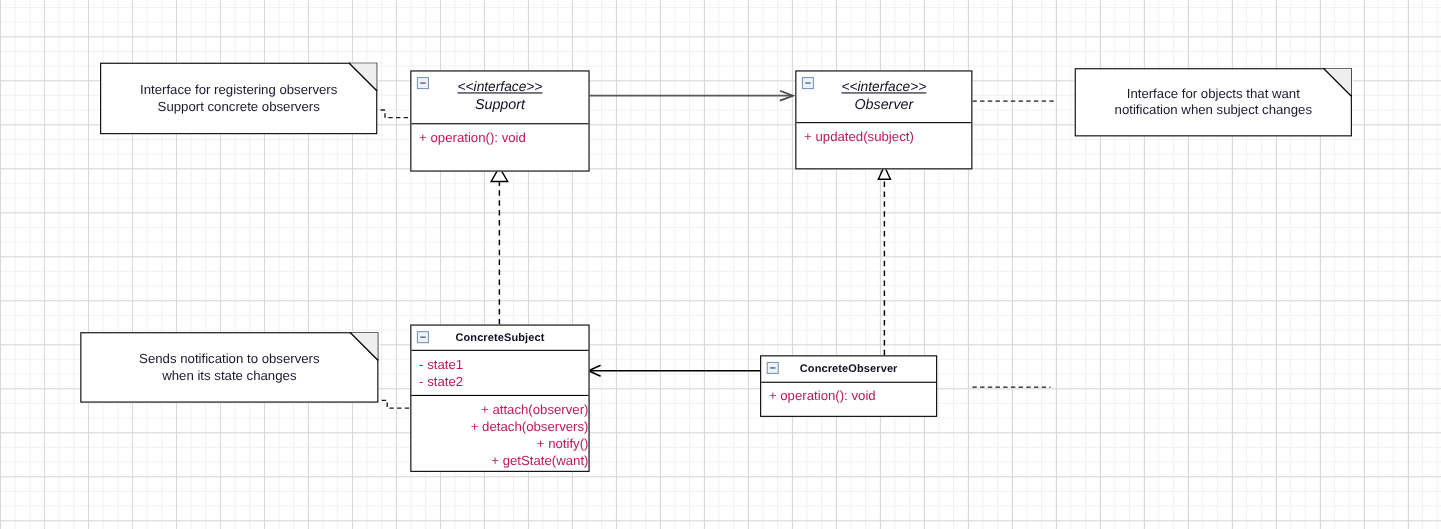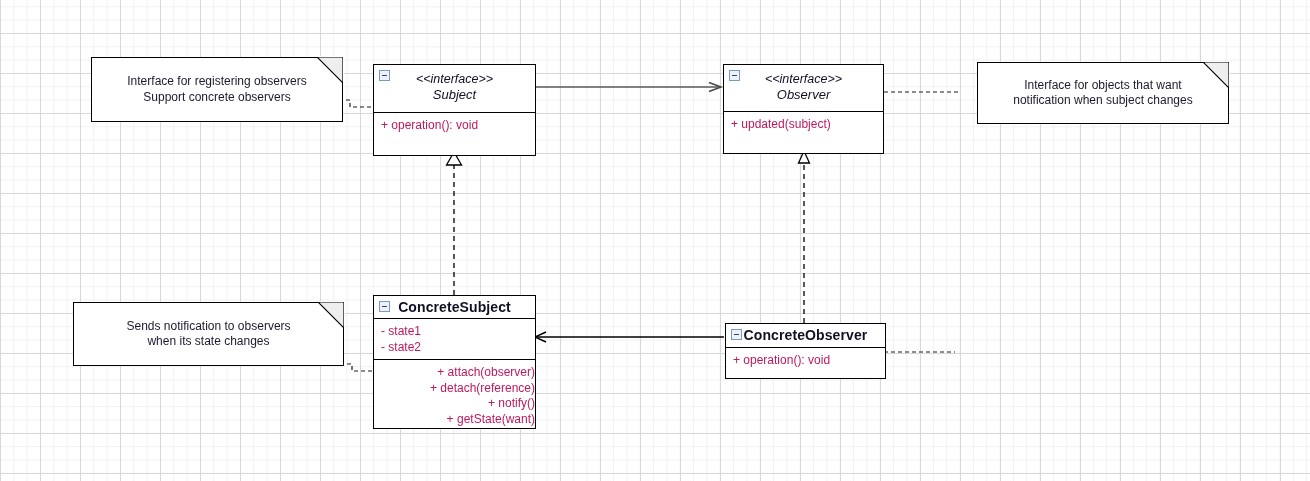--- a/index.html
+++ b/index.html
@@ -50,30 +50,31 @@
     color: #101024;
     padding: 6px 2px 7px 2px;
     font-size: 12.5px;
     line-height: 15px;
   }
   .uml-header.tall { padding-top: 7px; padding-bottom: 8px; }
   .stereotype {
     display: block;
     font-style: italic;
     font-size: 12.5px;
+    text-decoration: underline;
   }
   .iface-name {
     display: block;
     font-style: italic;
     font-size: 13px;
   }
   .class-name {
     display: block;
     font-weight: bold;
-    font-size: 14px;
+    font-size: 10px;
     letter-spacing: 0.1px;
   }
   .collapse-icon {
     position: absolute;
     left: 5px;
     top: 5px;
     width: 11px;
     height: 11px;
     box-sizing: border-box;
     border: 1px solid #7a9ac4;
@@ -202,21 +203,21 @@
 
     <g>
       <line x1="884" y1="352" x2="955" y2="352" stroke="#1a1a1a" stroke-width="1.2" stroke-dasharray="4,3"></line>
     </g>
   </svg>
 
   <div class="uml-class" style="left:373px; top:64px; width:163px; height:92px;">
     <div class="uml-header tall" style="height:48px;">
       <span class="collapse-icon"></span>
       <span class="stereotype">&lt;&lt;interface&gt;&gt;</span>
-      <span class="iface-name">Subject</span>
+      <span class="iface-name">Support</span>
     </div>
     <div class="uml-compartment">
       <div>+ operation(): void</div>
     </div>
   </div>
 
   <div class="uml-class" style="left:723px; top:64px; width:161px; height:90px;">
     <div class="uml-header tall" style="height:47px;">
       <span class="collapse-icon"></span>
       <span class="stereotype">&lt;&lt;interface&gt;&gt;</span>
@@ -231,27 +232,27 @@
     <div class="uml-header" style="height:23px; padding-top:4px;">
       <span class="collapse-icon"></span>
       <span class="class-name">ConcreteSubject</span>
     </div>
     <div class="uml-compartment" style="height:40px;">
       <div>- state1</div>
       <div>- state2</div>
     </div>
     <div class="uml-compartment">
       <div>+ attach(observer)</div>
-      <div>+ detach(reference)</div>
+      <div>+ detach(observers)</div>
       <div>+ notify()</div>
       <div>+ getState(want)</div>
     </div>
   </div>
 
-  <div class="uml-class" style="left:725px; top:323px; width:161px; height:56px;">
+  <div class="uml-class" style="left:691px; top:323px; width:161px; height:56px;">
     <div class="uml-header" style="height:24px; padding-top:4px;">
       <span class="collapse-icon"></span>
       <span class="class-name">ConcreteObserver</span>
     </div>
     <div class="uml-compartment">
       <div>+ operation(): void</div>
     </div>
   </div>
 
   <div class="uml-note" style="left:73px; top:57px; width:252px; height:65px;">

